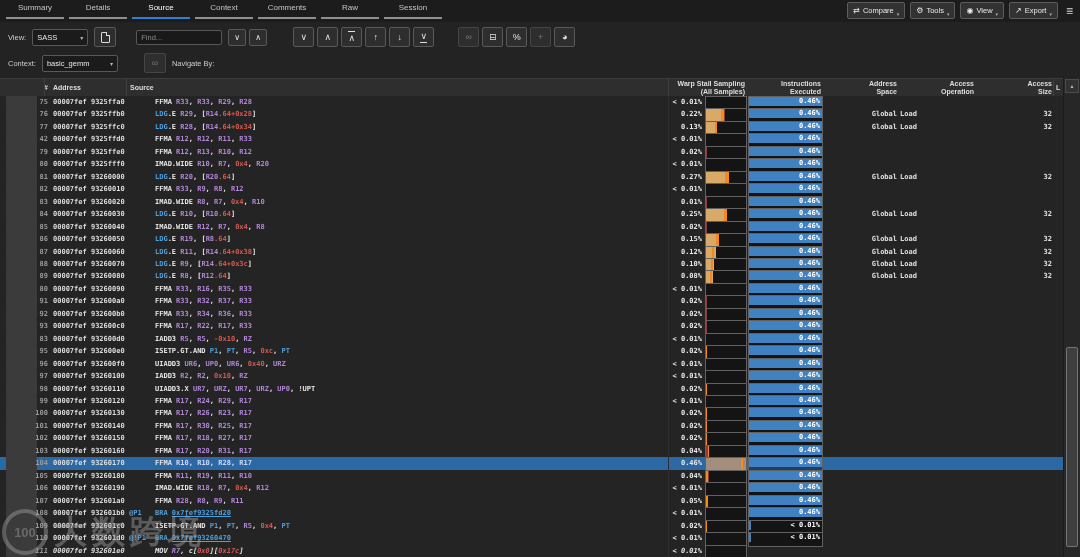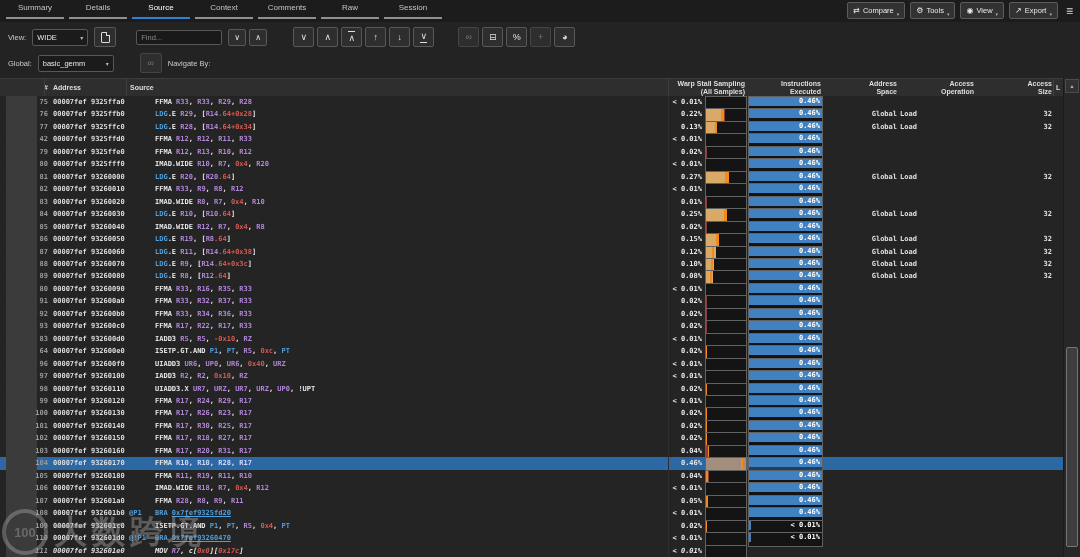--- a/index.html
+++ b/index.html
@@ -144,21 +144,21 @@
           <span>Export</span>
           <span class="caret">▾</span>
         </div>
         <span class="hamburger">≡</span>
       </div>
   </div>
 
   <div class="toolbar tb1">
     <span class="lab">View:</span>
     <div class="select" style="width:46px">
-      <span>WIDE</span>
+      <span>SASS</span>
         <span class="caret">▾</span>
     </div>
     <div class="iconbtn" style="width:20px">
       <span class="pageicon"></span>
     </div>
     <span class="gap8"></span>
     <input class="findbox" placeholder="Find..." style="">
     <span id="findbtns" style="display:flex;gap:3px">
         <div class="iconbtn small">
           <span>∨</span>
@@ -202,21 +202,21 @@
         <div class="iconbtn dim">
           <span>+</span>
         </div>
         <div class="iconbtn">
           <span>◕</span>
         </div>
       </span>
   </div>
 
   <div class="toolbar tb2">
-    <span class="lab">Global:</span>
+    <span class="lab">Context:</span>
     <div class="select" style="width:66px">
       <span>basic_gemm</span>
         <span class="caret">▾</span>
     </div>
     <span class="gap18"></span>
     <div class="iconbtn dim" style="width:20px">∞</div>
     <span class="lab">Navigate By:</span>
   </div>
 
   <div class="thead">
@@ -558,21 +558,21 @@
         <span class="srct"><span class="tm" style="position: static;">IADD3 </span><span class="tr" style="position: static;">R5</span><span class="tm" style="position: static;">, </span><span class="tr" style="position: static;">R5</span><span class="tm" style="position: static;">, </span><span class="ti" style="position: static;">-0x10</span><span class="tm" style="position: static;">, </span><span class="tr" style="position: static;">RZ</span></span>
         <span class="stallv">&lt; 0.01%</span>
         <span class="sbox"></span>
         <span class="ibox">
           <span class="ifill" style="position: absolute; width: 100%; height: 9px; top: 0px;"></span>
           <span class="itext" style="height: 9px;">0.46%</span>
         </span>
       </div>
       <div class="trow" style="top: 249.18px;">
         <span class="gut"></span>
-        <span class="ln">64</span>
+        <span class="ln">95</span>
         <span class="addr">00007fef 932600e0</span>
         <span class="srct"><span class="tm" style="position: static;">ISETP.GT.AND </span><span class="tb" style="position: static;">P1</span><span class="tm" style="position: static;">, </span><span class="tb" style="position: static;">PT</span><span class="tm" style="position: static;">, </span><span class="tr" style="position: static;">R5</span><span class="tm" style="position: static;">, </span><span class="ti" style="position: static;">0xc</span><span class="tm" style="position: static;">, </span><span class="tb" style="position: static;">PT</span></span>
         <span class="stallv">0.02%</span>
         <span class="sbox">
           <i style="left: 0%; width: 3%; background: rgb(242, 138, 30);"></i>
         </span>
         <span class="ibox">
           <span class="ifill" style="position: absolute; width: 100%; height: 9px; top: 0px;"></span>
           <span class="itext" style="height: 9px;">0.46%</span>
         </span>

